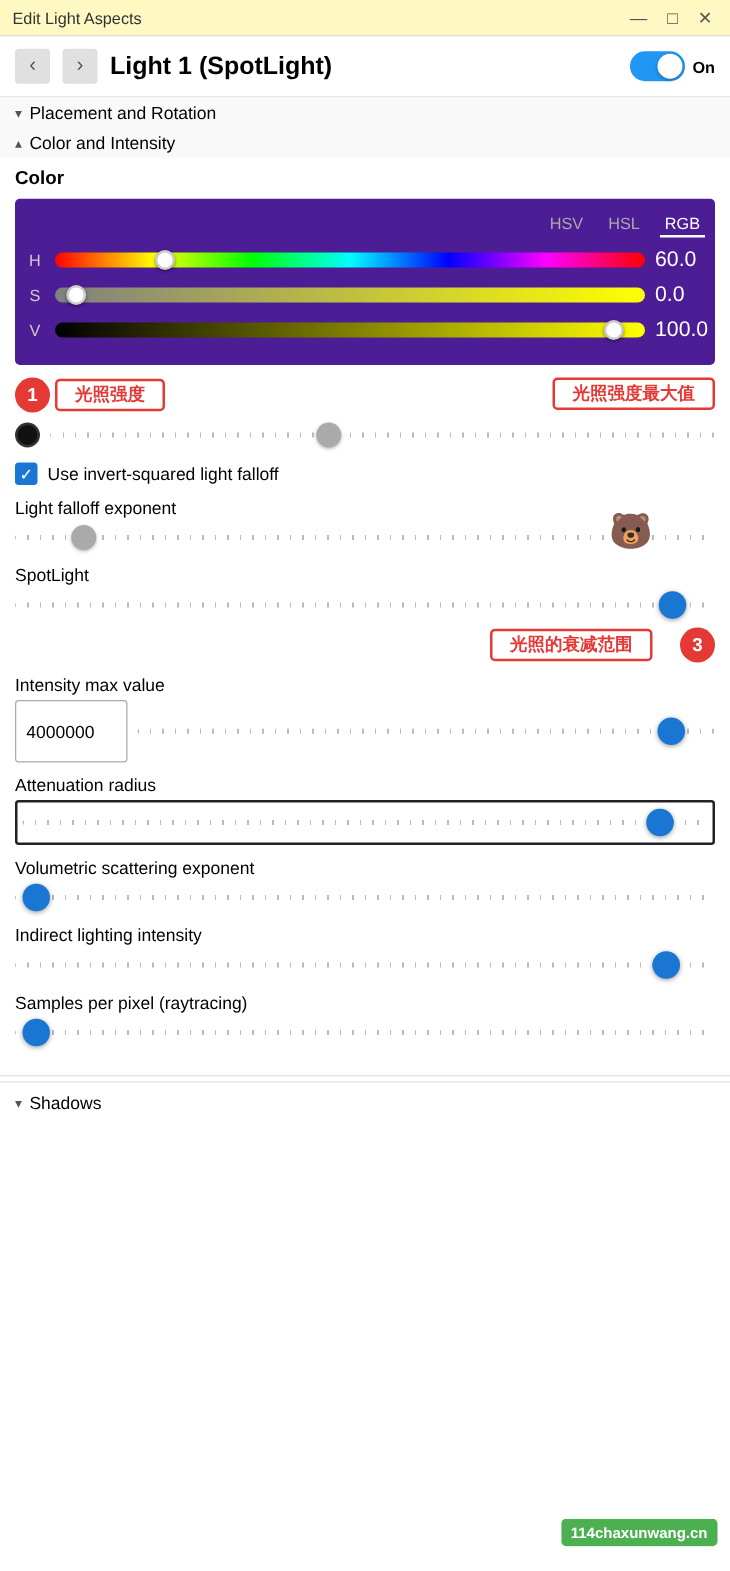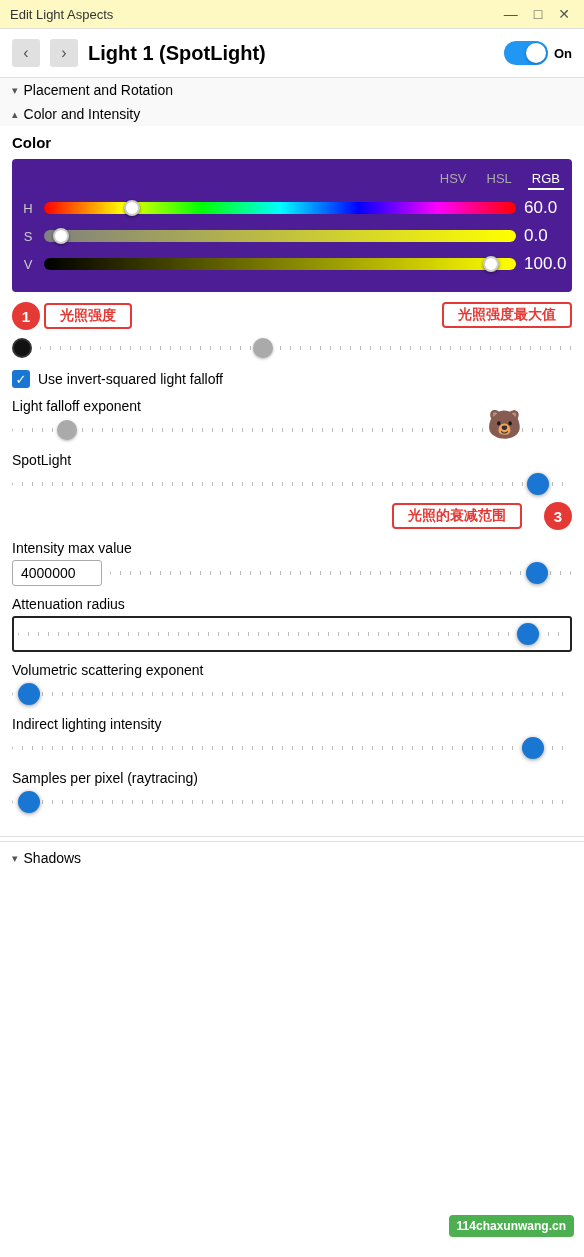--- a/index.html
+++ b/index.html
@@ -243,21 +243,21 @@
       color: #fff;
       font-size: 13px;
       cursor: pointer;
     }
     .checkbox-label {
       font-size: 14px;
     }
     .intensity-input {
       border: 1px solid #aaa;
       border-radius: 3px;
-      padding: 4px 8px;
+      padding: 16px 8px;
       font-size: 14px;
       width: 90px;
       background: #fff;
     }
     .annotation-box {
       border: 2px solid #e53935;
       border-radius: 4px;
       position: relative;
       display: inline-block;
       padding: 2px 14px;

